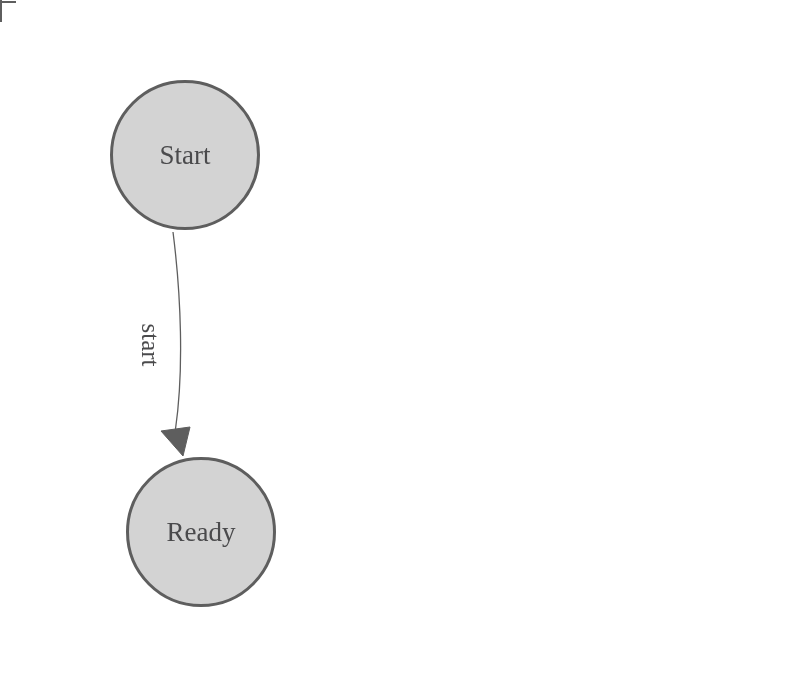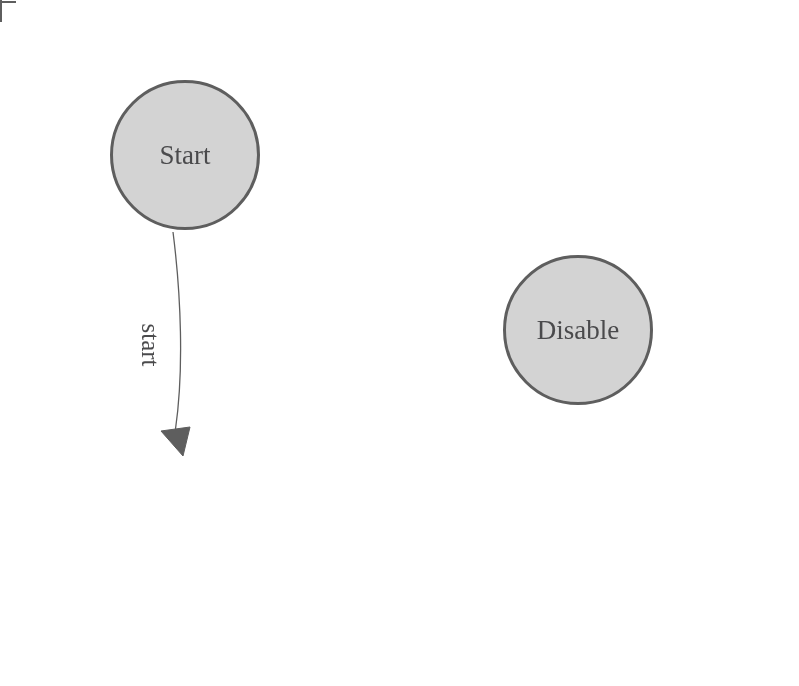--- a/index.html
+++ b/index.html
@@ -87,18 +87,18 @@
     <path class="edge-line" d="M 173 232 C 181 295 184 370 175.5 429"></path>
     <polygon class="edge-arrowhead" points="183,456 161,431 190,427"></polygon>
   </svg>
 
   <div class="edge-label" style="left: 150px; top: 345px; transform: translate(-50%, -50%) rotate(90deg);">start</div>
 
   <div class="node" style="left: 110px; top: 80px; width: 150px; height: 150px;">
     <span class="node-label">Start</span>
   </div>
 
+  <div class="node" style="left: 126px; top: 457px; width: 150px; height: 150px;">
+    <span class="node-label">Ready</span>
+  </div>
 
-  <div class="node" style="left: 503px; top: 255px; width: 150px; height: 150px;">
-    <span class="node-label">Disable</span>
-  </div>
 
 </div>
 
 </body></html>

